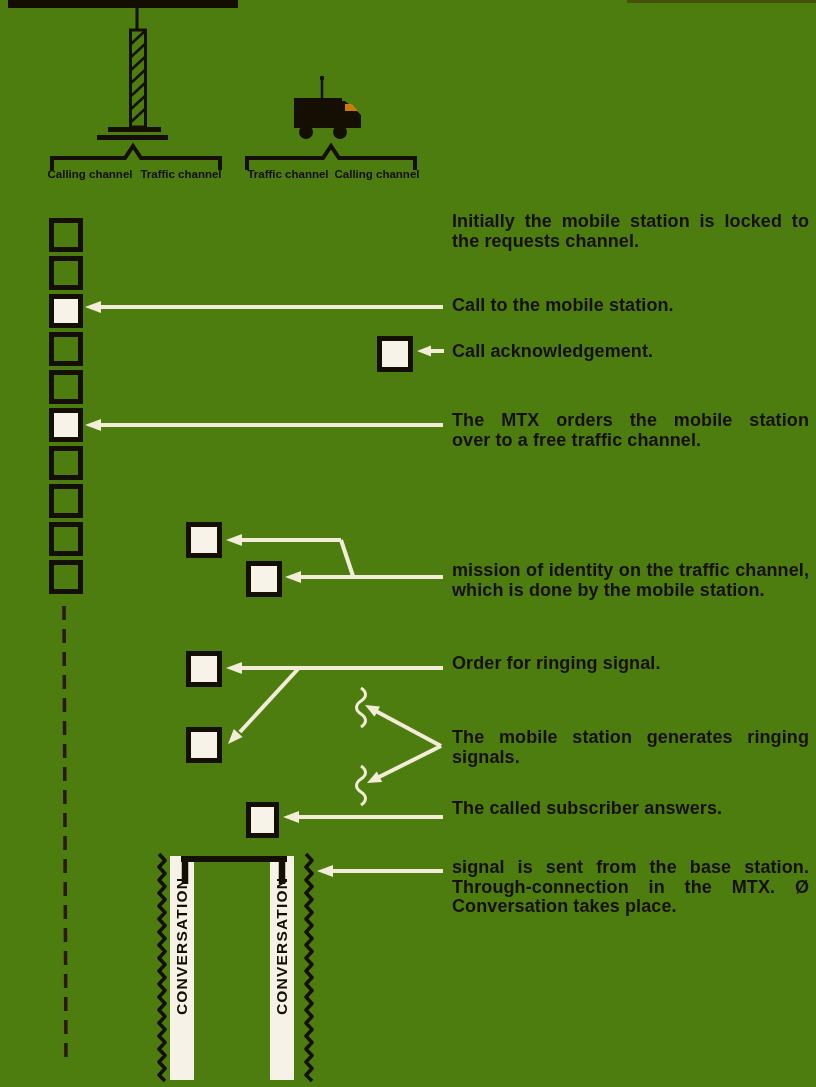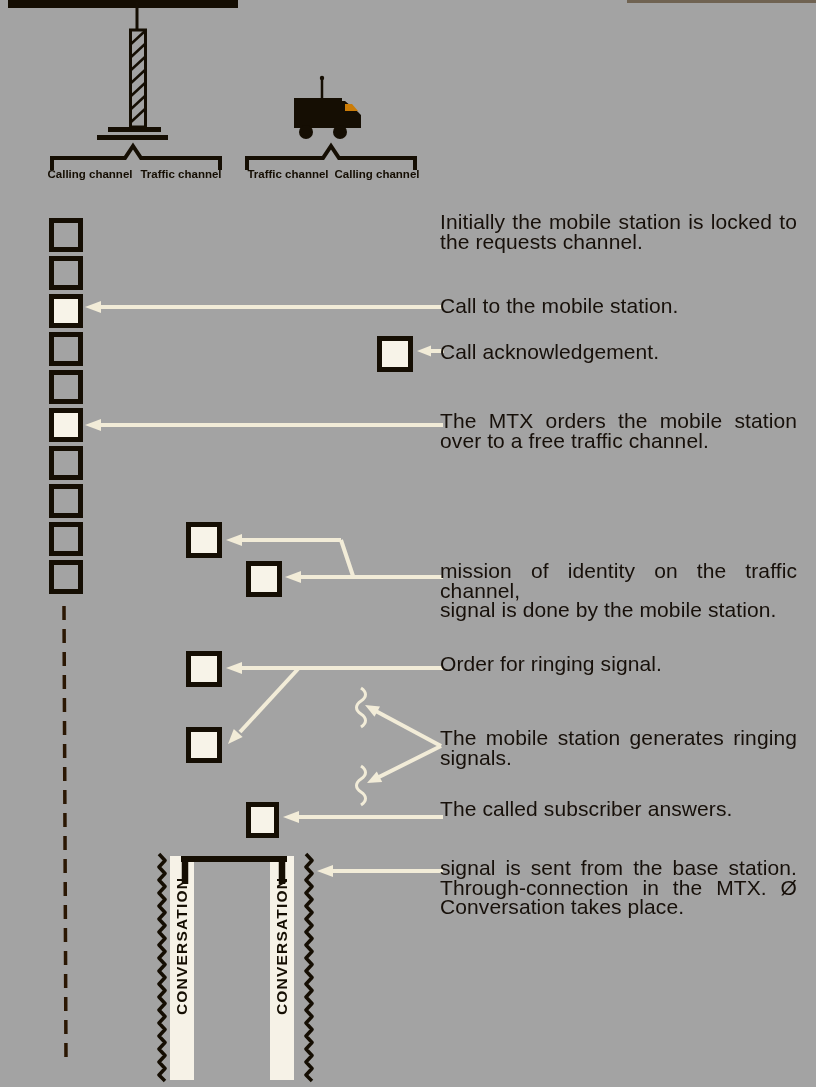--- a/index.html
+++ b/index.html
@@ -1,31 +1,31 @@
 <!DOCTYPE html>
 <html><head>
 <meta charset="utf-8">
 <style>
   html,body{margin:0;padding:0;background:#8a5a10;}
   #page{
     position:relative;width:816px;height:1087px;overflow:hidden;
-    background:#a3a3a3;
+    background:#4d7c0f;
     font-family:"Liberation Sans","DejaVu Sans",sans-serif;
     color:#17100a;
   }
   .abs{position:absolute;}
   
   .edge-left{left:8px;top:0;width:230px;height:8px;background:#140d02;}
   .edge-right{left:627px;top:0;width:189px;height:3px;background:rgba(61,36,2,.5);}
   
   .chan{position:absolute;top:168px;width:104px;text-align:center;
         font-size:11.5px;font-weight:700;letter-spacing:0;color:#150e03;}
   
-  .caption{position:absolute;left:440px;width:357px;font-size:21px;line-height:19.5px;
-           font-weight:400;letter-spacing:.1px;color:#17100a;}
+  .caption{position:absolute;left:452px;width:357px;font-size:18px;line-height:19.5px;
+           font-weight:700;letter-spacing:.1px;color:#17100a;}
   .caption .ln{text-align:left;}
   .caption .ln.jl{text-align:justify;text-align-last:justify;}
   
   .frame{position:absolute;box-sizing:border-box;border:5px solid #150e03;background:transparent;}
   .frame.filled{background:#f7f3e8;}
   .colframe{position:absolute;left:49px;width:34px;height:34px;box-sizing:border-box;
             border:5px solid #150e03;}
   .colframe.filled{background:#f7f3e8;}
   
   .bar{position:absolute;top:856px;width:24px;height:224px;background:#f6f2e7;}
@@ -160,21 +160,21 @@
   </div>
   <div class="caption" style="top:342px;">
     <div class="ln">Call acknowledgement.</div>
   </div>
   <div class="caption" style="top:411px;">
     <div class="ln jl">The MTX orders the mobile station</div>
     <div class="ln">over to a free traffic channel.</div>
   </div>
   <div class="caption" style="top:561px;">
     <div class="ln jl">mission of identity on the traffic channel,</div>
-    <div class="ln">signal is done by the mobile station.</div>
+    <div class="ln">which is done by the mobile station.</div>
   </div>
   <div class="caption" style="top:654px;">
     <div class="ln">Order for ringing signal.</div>
   </div>
   <div class="caption" style="top:728px;">
     <div class="ln jl">The mobile station generates ringing</div>
     <div class="ln">signals.</div>
   </div>
   <div class="caption" style="top:799px;">
     <div class="ln">The called subscriber answers.</div>

